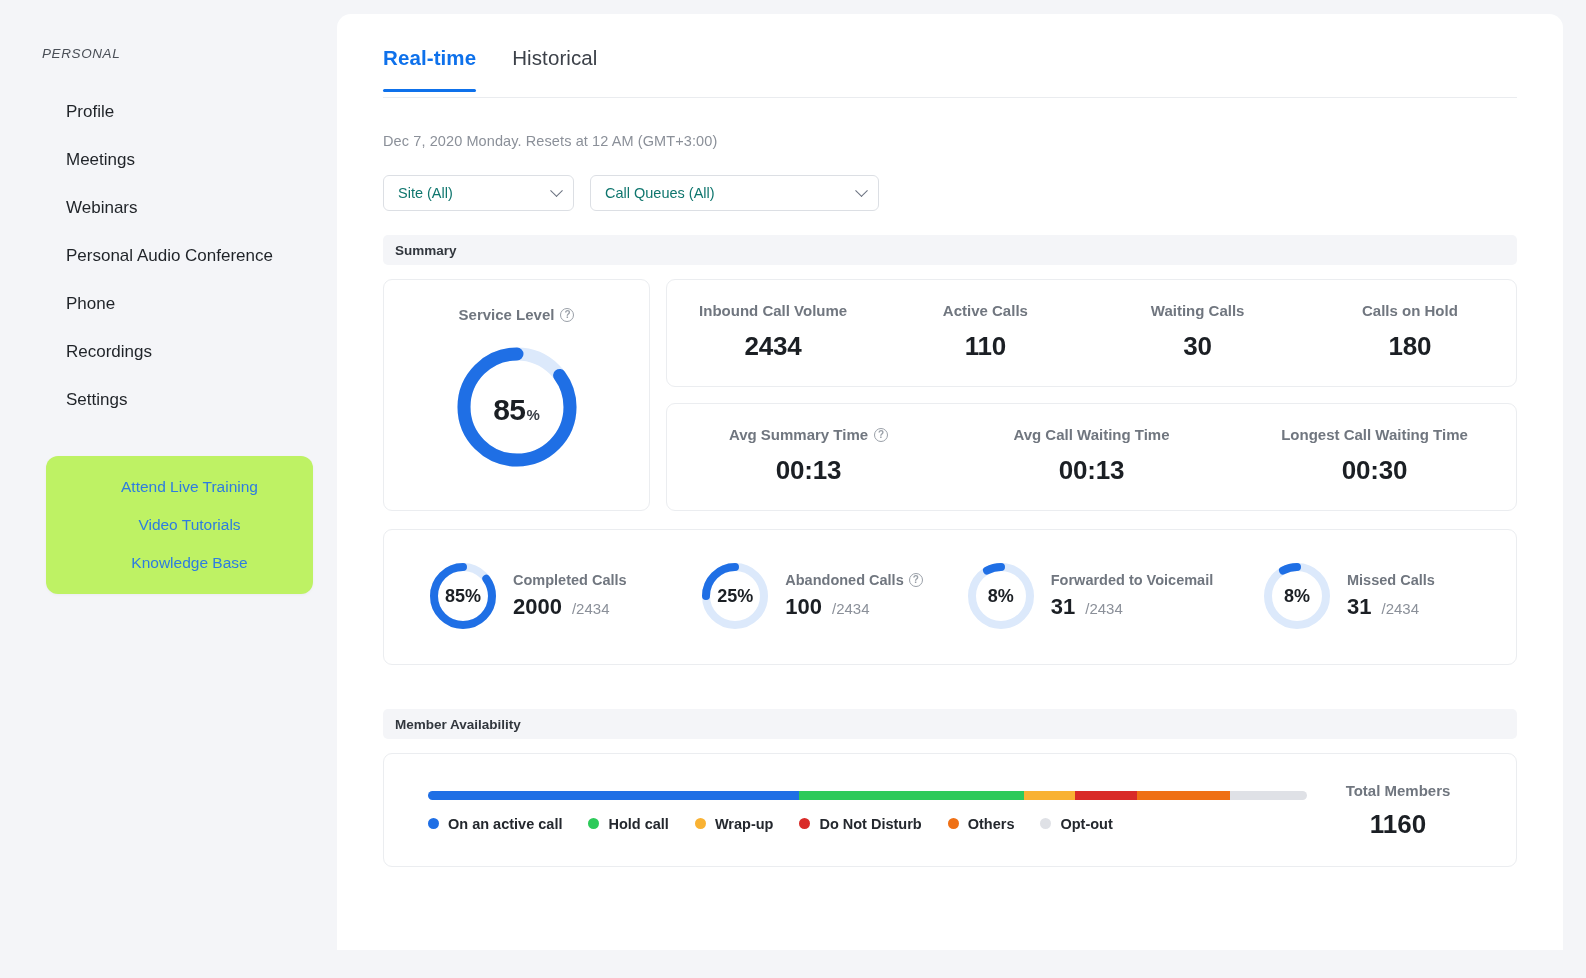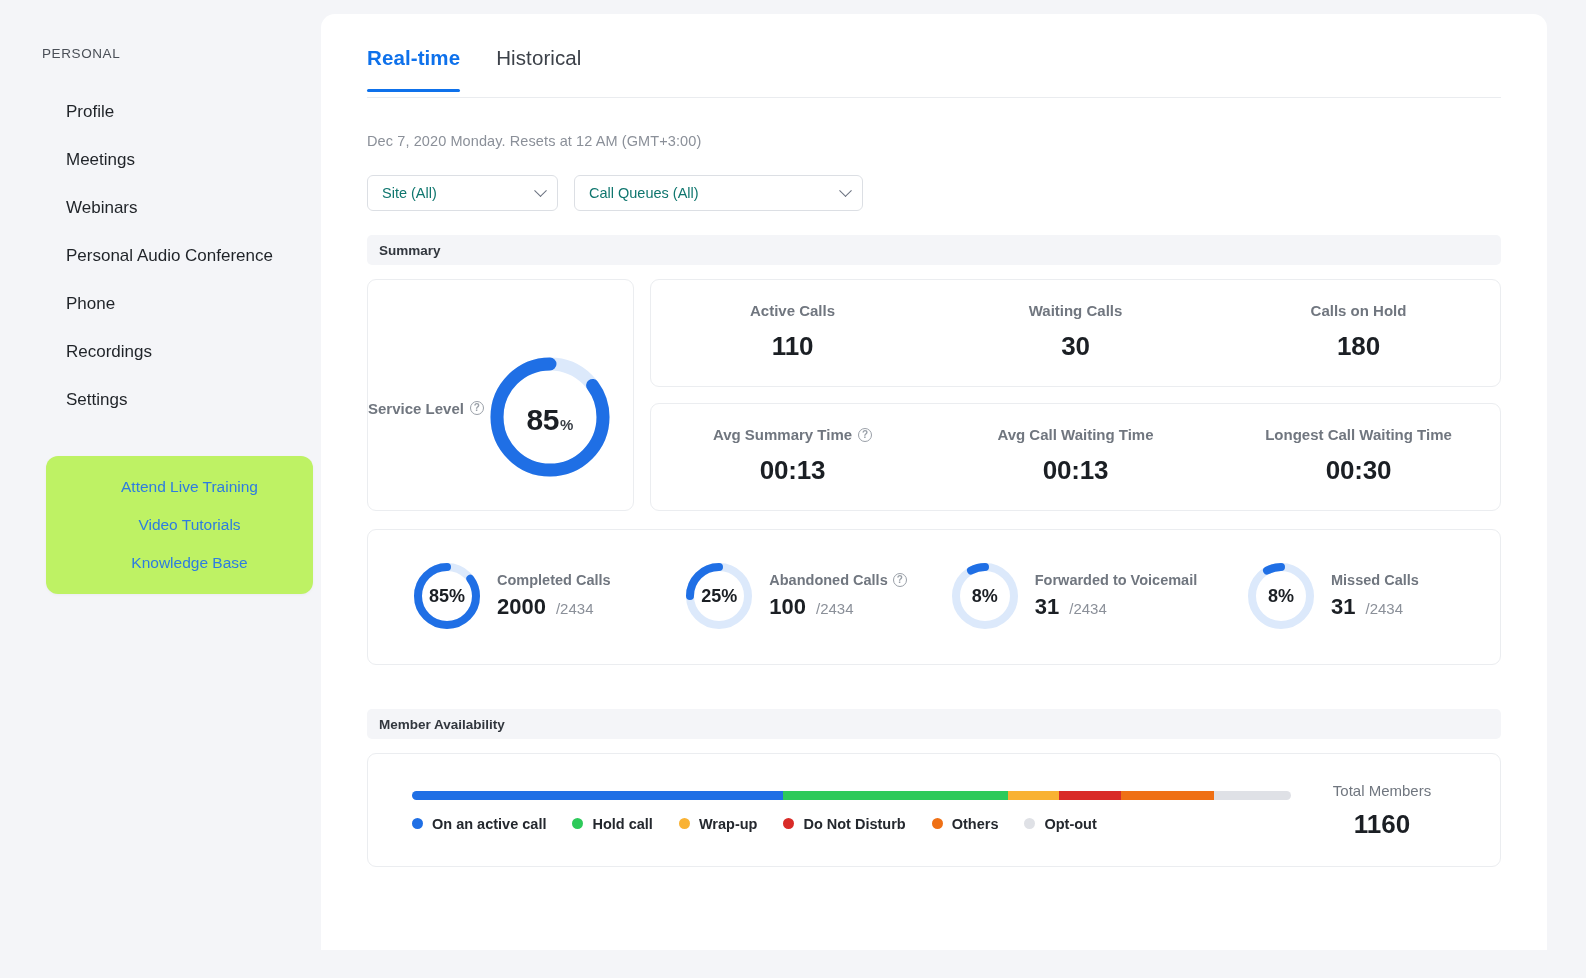--- a/index.html
+++ b/index.html
@@ -14,21 +14,21 @@
 
   
   .sidebar {
     position: absolute; left: 0; top: 0;
     width: 341px; height: 978px;
     background: #f4f5f8;
     padding: 46px 0 0 0;
   }
   .sidebar-heading {
     font-size: 13.5px; letter-spacing: .6px; color: #4a4f57;
-    padding-left: 42px; margin-bottom: 30px; font-weight: 400;
+    padding-left: 42px; margin-bottom: 30px; font-weight: 400; font-style: italic;
   }
   .nav { padding: 0 24px; }
   .nav-item {
     display: block; height: 41px; line-height: 41px;
     padding-left: 42px; border-radius: 7px;
     font-size: 17px; color: #1f2328; margin-bottom: 7px;
     cursor: pointer; white-space: nowrap;
   }
   .nav-item.active { background: #0e71eb; color: #ffffff; }
 
@@ -40,21 +40,21 @@
     text-align: center;
   }
   .help-link {
     display: block; font-size: 15.5px; color: #2d7ce0;
     margin-bottom: 20px; cursor: pointer; text-decoration: none;
   }
   .help-link:last-child { margin-bottom: 0; }
 
   
   .panel {
-    position: absolute; left: 321px; top: 14px;
+    position: absolute; left: 337px; top: 14px;
     width: 1226px; height: 936px;
     background: #ffffff;
     border-radius: 14px 14px 0 0;
     padding: 0 46px;
     overflow: hidden;
   }
 
   .tabs { display: flex; gap: 36px; border-bottom: 1px solid #eaecef; height: 84px; align-items: flex-start; padding-top: 32px; }
   .tab {
     font-size: 20.5px; color: #3c4149; cursor: pointer; font-weight: 400;
@@ -84,21 +84,21 @@
   .section-band {
     margin-top: 24px; height: 30px; background: #f4f5f8;
     border-radius: 5px; display: flex; align-items: center;
     padding-left: 12px; font-size: 13.5px; font-weight: 700; color: #32373e;
   }
 
   .row { display: flex; gap: 16px; margin-top: 14px; }
 
   .card { border: 1px solid #ebedf0; border-radius: 9px; background: #fff; }
 
-  .gauge-card { width: 267px; padding: 26px 0 0; display: flex; align-items: center; }
+  .gauge-card { width: 267px; padding: 26px 0 0; display: flex; flex-direction: column; align-items: center; }
   .stat-title { font-size: 15px; font-weight: 700; color: #70767f; display: flex; align-items: center; gap: 6px; justify-content: center; }
   .qmark {
     display: inline-flex; width: 14px; height: 14px; border-radius: 50%;
     border: 1.2px solid #9aa0a8; color: #9aa0a8; font-size: 10px;
     align-items: center; justify-content: center; font-weight: 700; line-height: 1;
   }
   .gauge-wrap { position: relative; width: 132px; height: 132px; margin-top: 18px; }
   .gauge-center {
     position: absolute; inset: 0; display: flex; align-items: baseline;
     justify-content: center; padding-top: 52px;
@@ -125,21 +125,21 @@
   .donut-total { font-size: 15px; color: #8b9099; margin-left: 10px; }
 
   .avail-card { margin-top: 14px; padding: 28px 28px 26px; display: flex; align-items: center; }
   .avail-left { flex: 1; padding-left: 16px; }
   .bar { display: flex; height: 9px; border-radius: 5px; overflow: hidden; width: 879px; max-width: 100%; }
   .bar span { display: block; height: 100%; }
   .legend { display: flex; align-items: center; gap: 26px; margin-top: 16px; }
   .legend-item { display: flex; align-items: center; gap: 9px; font-size: 14.5px; font-weight: 700; color: #24282e; white-space: nowrap; }
   .dot { width: 11px; height: 11px; border-radius: 50%; flex: none; }
   .avail-right { text-align: center; width: 180px; }
-  .tm-label { font-size: 15px; font-weight: 400; color: #70767f; }
+  .tm-label { font-size: 15px; font-weight: 700; color: #70767f; }
   .tm-value { font-size: 26px; font-weight: 700; color: #1b1f24; margin-top: 10px; }
 </style>
 </head>
 <body>
 
 <div class="app">
 
   <aside class="sidebar">
     <div class="sidebar-heading">PERSONAL</div>
     <nav class="nav" id="nav">
@@ -196,20 +196,26 @@
             <span class="gauge-val">85</span>
             <span class="gauge-pct">%</span>
           </div>
         </div>
       </div>
 
       <div class="stats-col">
         <div class="card stats-card" id="stats-top">
             <div class="stat-cell">
               <div class="stat-title">
+                <span>Inbound Call Volume</span>
+              </div>
+              <div class="stat-value">2434</div>
+            </div>
+            <div class="stat-cell">
+              <div class="stat-title">
                 <span>Active Calls</span>
               </div>
               <div class="stat-value">110</div>
             </div>
             <div class="stat-cell">
               <div class="stat-title">
                 <span>Waiting Calls</span>
               </div>
               <div class="stat-value">30</div>
             </div>

